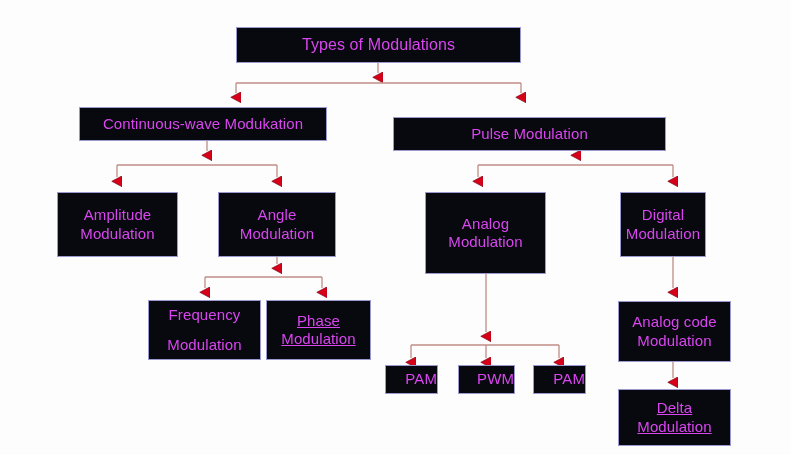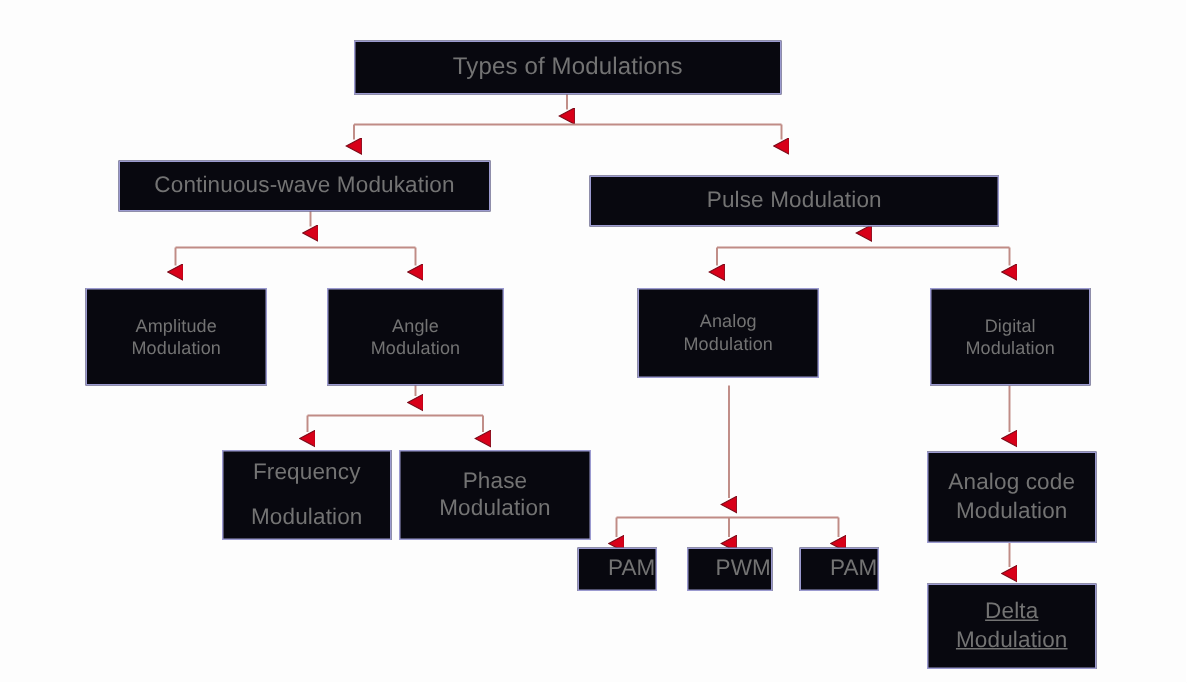--- a/index.html
+++ b/index.html
@@ -24,38 +24,38 @@
     top: 0;
     width: 791px;
     height: 455px;
     pointer-events: none;
   }
   .node {
     position: absolute;
     box-sizing: border-box;
     background: #08080f;
     border: 1px solid #9b9ad0;
-    color: #737373;
+    color: #d946ef;
     display: flex;
     flex-direction: column;
     align-items: center;
     justify-content: center;
     text-align: center;
     line-height: 1.22;
     letter-spacing: 0.1px;
     z-index: 2;
     text-rendering: optimizeLegibility;
   }
   .node .line {
     display: block;
     white-space: nowrap;
   }
   .node.root        { font-size: 16px; }
   .node.level2      { font-size: 15px; }
-  .node.level3      { font-size: 12px; }
+  .node.level3      { font-size: 15px; }
   .node.level4      { font-size: 15px; }
   .node.leaf-small  { font-size: 15px; align-items: flex-end; }
 </style>
 </head>
 <body>
 
 <div id="diagram-canvas">
 
   <svg id="connector-layer" viewBox="0 0 791 455" width="791" height="455">
     <defs>
@@ -113,36 +113,36 @@
   <div class="node level3" style="left:57px; top:192px; width:121px; height:65px;">
     <span class="line">Amplitude</span>
     <span class="line">Modulation</span>
   </div>
 
   <div class="node level3" style="left:218px; top:192px; width:118px; height:65px;">
     <span class="line">Angle</span>
     <span class="line">Modulation</span>
   </div>
 
-  <div class="node level3" style="left:425px; top:192px; width:121px; height:60px;">
+  <div class="node level3" style="left:425px; top:192px; width:121px; height:82px;">
     <span class="line">Analog</span>
     <span class="line">Modulation</span>
   </div>
 
-  <div class="node level3" style="left:620px; top:192px; width:107px; height:65px;">
+  <div class="node level3" style="left:620px; top:192px; width:86px; height:65px;">
     <span class="line">Digital</span>
     <span class="line">Modulation</span>
   </div>
 
   <div class="node level4" style="left:148px; top:300px; width:113px; height:60px;gap:12px;">
     <span class="line">Frequency</span>
     <span class="line">Modulation</span>
   </div>
 
-  <div class="node level4" style="left:266px; top:300px; width:128px; height:60px;">
+  <div class="node level4" style="left:266px; top:300px; width:105px; height:60px;text-decoration:underline;">
     <span class="line">Phase</span>
     <span class="line">Modulation</span>
   </div>
 
   <div class="node leaf-small" style="left:385px; top:365px; width:53px; height:29px;">
     <span class="line">PAM</span>
   </div>
 
   <div class="node leaf-small" style="left:458px; top:365px; width:57px; height:29px;">
     <span class="line">PWM</span>

